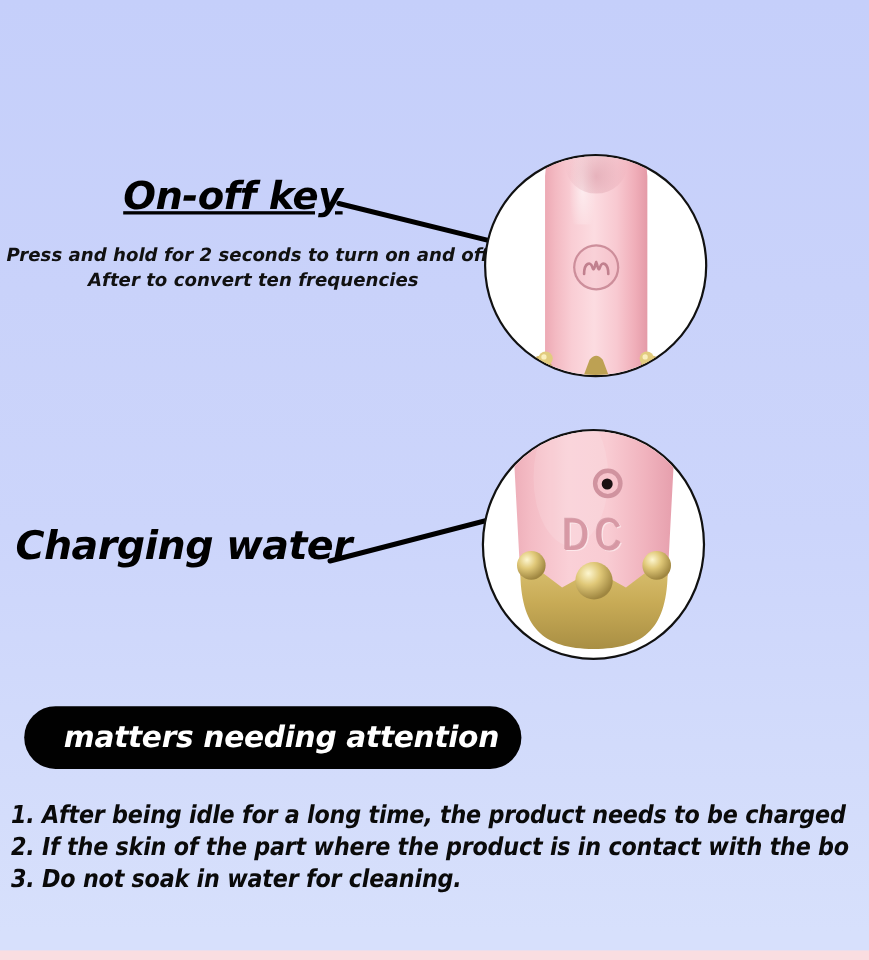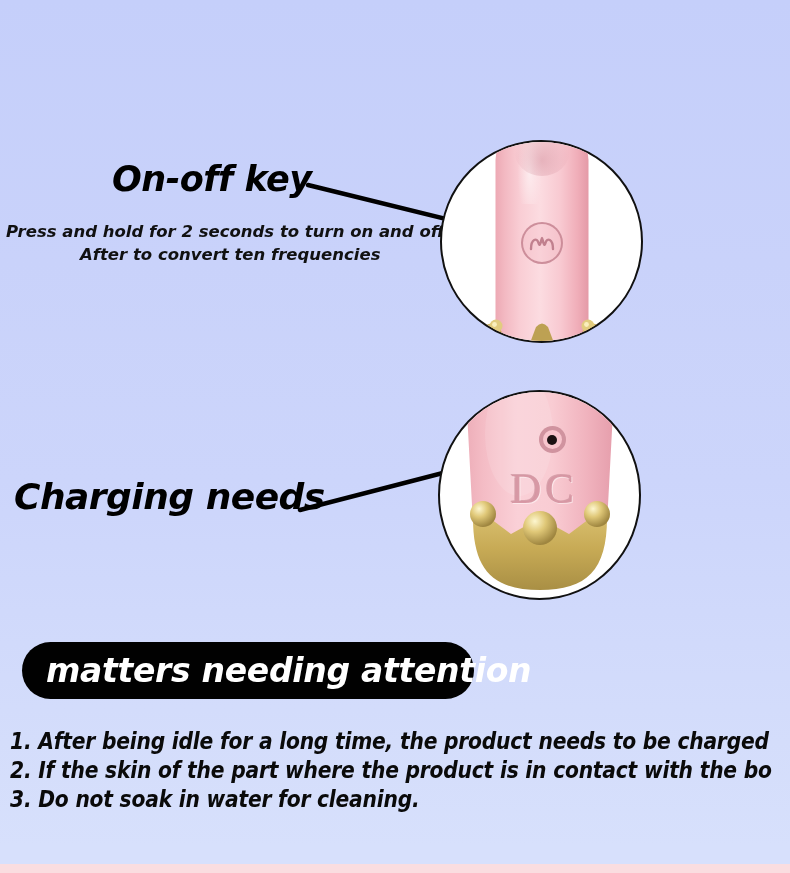--- a/index.html
+++ b/index.html
@@ -19,21 +19,21 @@
   .bottom-strip{
     position:absolute; left:0; bottom:0; width:790px; height:9px;
     background:#fadde0;
   }
 
   
   .hdr-onoff{
     position:absolute; left:112px; top:159px;
     font-family:"DejaVu Sans", sans-serif;
     font-size:35px; font-weight:700; font-style:italic;
-    color:#000; letter-spacing:-0.5px; white-space:nowrap;
+    color:#000; letter-spacing:-0.5px; white-space:nowrap;text-decoration:underline;
   }
   .sub-line{
     position:absolute;
     font-family:"DejaVu Sans", sans-serif;
     font-size:16.5px; font-weight:700; font-style:italic;
     color:#111; white-space:nowrap;
   }
   .sub-line.l1{ left:6px; top:222px; }
   .sub-line.l2{ left:80px; top:245px; }
 
@@ -113,37 +113,37 @@
     border:4px solid rgba(198,134,147,.8);
     background:#f7c5cd;
     display:flex; align-items:center; justify-content:center;
   }
   .dcport i{
     display:block; width:10px; height:10px; border-radius:50%;
     background:#1a1112;
   }
   .dclabel{
     position:absolute; left:64px; top:80px;
-    font-family:Liberation Serif, serif;
+    font-family:Liberation Mono, monospace;
     font-size:43px; font-weight:400; letter-spacing:4px;
     color:rgba(214,150,162,.95);
     text-shadow:1px 1px 0 rgba(255,255,255,.5), -1px -1px 0 rgba(190,125,138,.55);
   }
 
   
   .banner{
     position:absolute; left:22px; top:642px;
     width:452px; height:57px;
     background:#010101; border-radius:29px;
     display:flex; align-items:center;
   }
   .banner span{
-    margin-left:24px;
-    font-family:"DejaVu Sans", sans-serif;
-    font-size:33px; font-weight:700; font-style:italic;
+    margin-left:36px;
+    font-family:"DejaVu Sans", sans-serif;
+    font-size:27px; font-weight:700; font-style:italic;
     color:#fff; letter-spacing:-0.3px; white-space:nowrap;
   }
 
   
   .notes{
     position:absolute; left:10px; top:727px;
     width:900px;
   }
   .note{
     font-family:"DejaVu Sans Condensed","DejaVu Sans", sans-serif;
@@ -179,21 +179,21 @@
     <svg class="crown-top" viewBox="0 0 112 36">
       <path d="M0 34 L0 18 Q8 14 14 22 L22 36 L90 36 L98 22 Q104 14 112 18 L112 34 Z" fill="#c8ab57" opacity="0.95"></path>
       <path d="M44 36 L50 20 Q56 13 62 20 L68 36 Z" fill="#bda153"></path>
       <circle cx="10" cy="19" r="6.5" fill="#e2cc7f"></circle>
       <circle cx="8.5" cy="17.5" r="2.4" fill="#fdf3c4" opacity=".9"></circle>
       <circle cx="102" cy="19" r="6.5" fill="#e2cc7f"></circle>
       <circle cx="100.5" cy="17.5" r="2.4" fill="#fdf3c4" opacity=".9"></circle>
     </svg>
   </div>
 
-  <div class="hdr-charging">Charging needs</div>
+  <div class="hdr-charging">Charging water</div>
 
   <div class="circ" id="circle-bottom">
     <div class="base-wrap">
 
       <svg width="186" height="220" viewBox="0 0 186 220">
         <defs>
           <linearGradient id="bodyg" x1="0" y1="0" x2="1" y2="0">
             <stop offset="0%" stop-color="#edadb8"></stop>
             <stop offset="12%" stop-color="#f4bcc5"></stop>
             <stop offset="35%" stop-color="#fad0d7"></stop>

